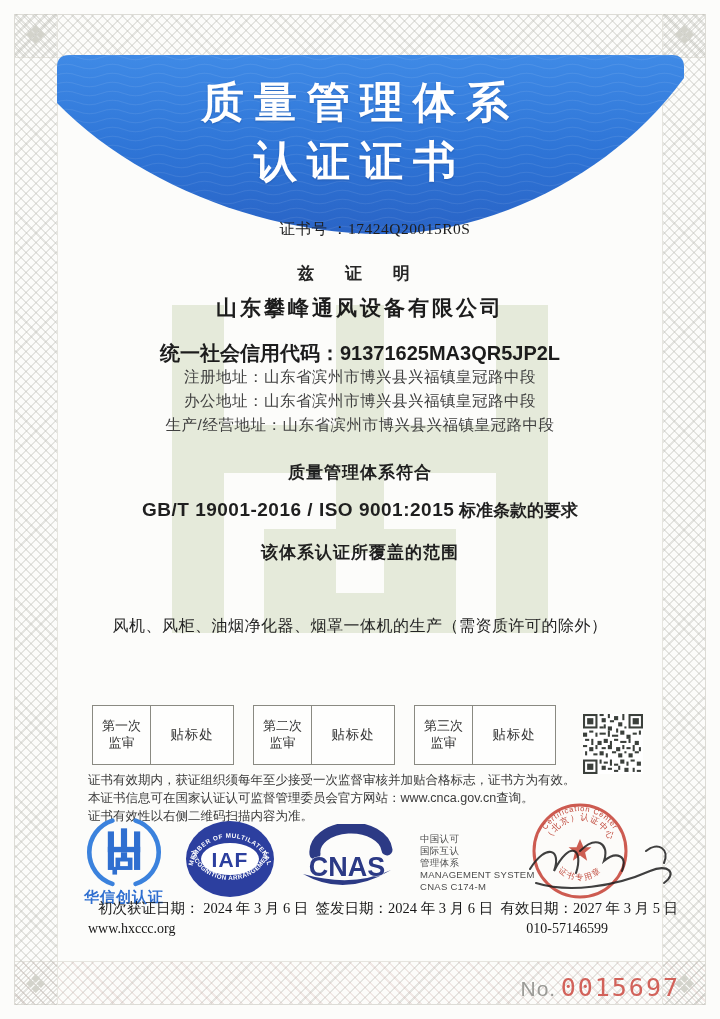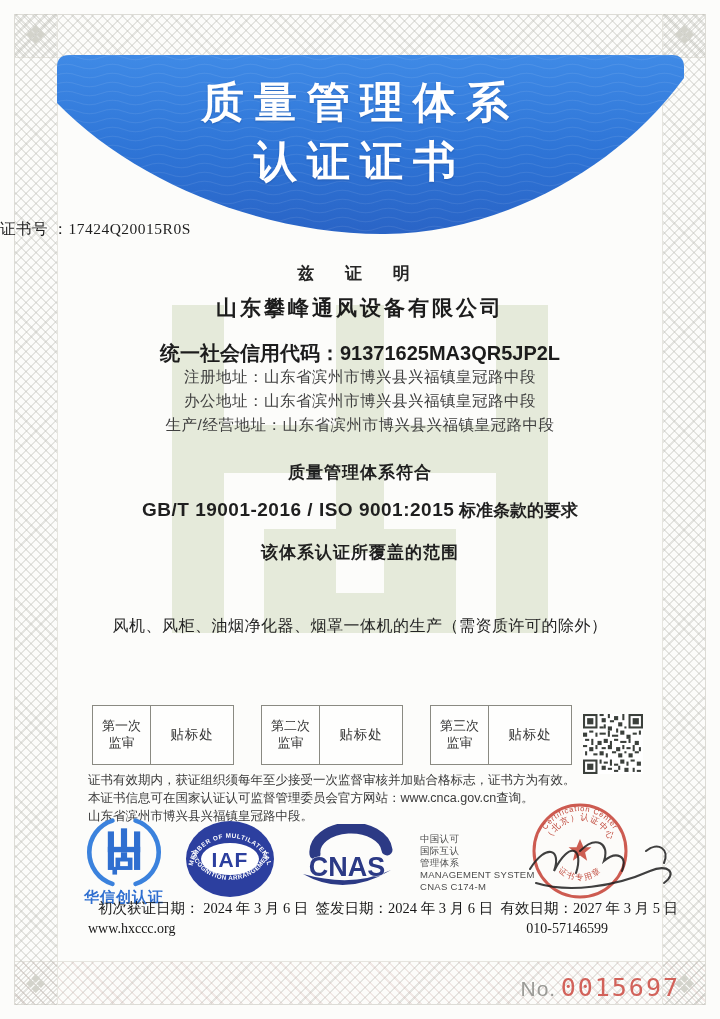--- a/index.html
+++ b/index.html
@@ -27,39 +27,39 @@
   
   .watermark{position:absolute;left:160px;top:262px;width:400px;height:430px;opacity:.95;}
 
   
   .banner{position:absolute;left:55px;top:53px;width:631px;height:185px;}
   .title{position:absolute;left:0;right:0;text-align:center;color:#fff;
      font-weight:bold;font-size:43px;letter-spacing:10px;text-shadow:0 1px 2px rgba(0,30,90,.25);}
   .title.l1{top:74px;} .title.l2{top:133px;}
 
   
-  .certno{position:absolute;left:0;top:219px;width:662px;text-align:left;
-     font-family:"Liberation Serif",serif;font-size:15.5px;color:#1e1e1e;letter-spacing:.5px;}
+  .certno{position:absolute;left:0;top:219px;width:662px;text-align:center;
+     font-family:"Liberation Serif",serif;font-size:15.5px;color:#1e1e1e;letter-spacing:.5px;padding-left:44px;}
 
   
   .cline{position:absolute;left:0;right:0;text-align:center;}
   .certify{top:262px;font-size:17px;letter-spacing:13px;font-weight:bold;color:#252525;}
   .company{top:294px;font-size:21px;font-weight:bold;letter-spacing:3px;color:#1c1c1c;}
   .credit{top:340px;font-size:20px;font-weight:bold;color:#1c1c1c;}
   .addr0{top:367px;} .addr1{top:391px;} .addr2{top:415px;}
   .addr{font-size:15.5px;color:#404040;letter-spacing:.5px;}
   .conform{top:461px;font-size:17px;font-weight:bold;color:#1f1f1f;letter-spacing:1px;}
   .standard{top:499px;color:#1f1f1f;}
   .standard .std-code{font-size:19px;font-weight:bold;letter-spacing:.5px;}
   .standard .std-suffix{font-size:17px;font-weight:bold;}
   .scopehead{top:541px;font-size:17px;font-weight:bold;letter-spacing:1px;color:#1f1f1f;}
   .scope{top:616px;font-size:16px;color:#242424;letter-spacing:.5px;}
 
   
-  .audit{position:absolute;left:92px;top:705px;display:flex;gap:27px;}
+  .audit{position:absolute;left:92px;top:705px;display:flex;gap:19px;}
   .audit .box{display:flex;border:1.5px solid #8a8a82;height:58px;background:rgba(255,255,255,.6);}
   .audit .box .lab{width:47px;border-right:1.5px solid #8a8a82;display:flex;align-items:center;justify-content:center;
       text-align:center;font-size:13px;line-height:1.3;padding:0 5px;color:#333;}
   .audit .box .val{width:82px;display:flex;align-items:center;justify-content:center;font-size:13.5px;color:#333;letter-spacing:1px;}
   .qr{position:absolute;left:583px;top:714px;width:60px;height:60px;}
 
   
   .notes{position:absolute;left:88px;top:772px;width:540px;font-size:12.5px;line-height:1.42;color:#3a3a3a;}
 
   
@@ -233,21 +233,21 @@
         <rect x="17" y="25" width="1" height="2"></rect>
         <rect x="20" y="26" width="2" height="2"></rect>
         <rect x="24" y="26" width="1" height="2"></rect>
         <rect x="26" y="27" width="2" height="1"></rect>
     </g>
   </svg>
 
   <div class="notes">
     <div>证书有效期内，获证组织须每年至少接受一次监督审核并加贴合格标志，证书方为有效。</div>
     <div>本证书信息可在国家认证认可监督管理委员会官方网站：www.cnca.gov.cn查询。</div>
-    <div>山东省滨州市博兴县兴福镇皇冠路中段。</div>
+    <div>证书有效性以右侧二维码扫描内容为准。</div>
   </div>
 
   <svg class="logo-hxc" viewBox="0 0 90 96" aria-hidden="true">
     <path d="M 30 6 A 43 43 0 0 0 30 88" stroke="#3b82dd" stroke-width="6" fill="none" stroke-linecap="round"></path>
     <path d="M 60 6 A 43 43 0 0 1 60 88" stroke="#3b82dd" stroke-width="6" fill="none" stroke-linecap="round"></path>
     <g fill="#2f6fd0">
       <rect x="24" y="20" width="8" height="50"></rect>
       <rect x="58" y="20" width="8" height="50"></rect>
       <rect x="24" y="40" width="42" height="7"></rect>
       <rect x="41" y="16" width="8" height="26"></rect>

